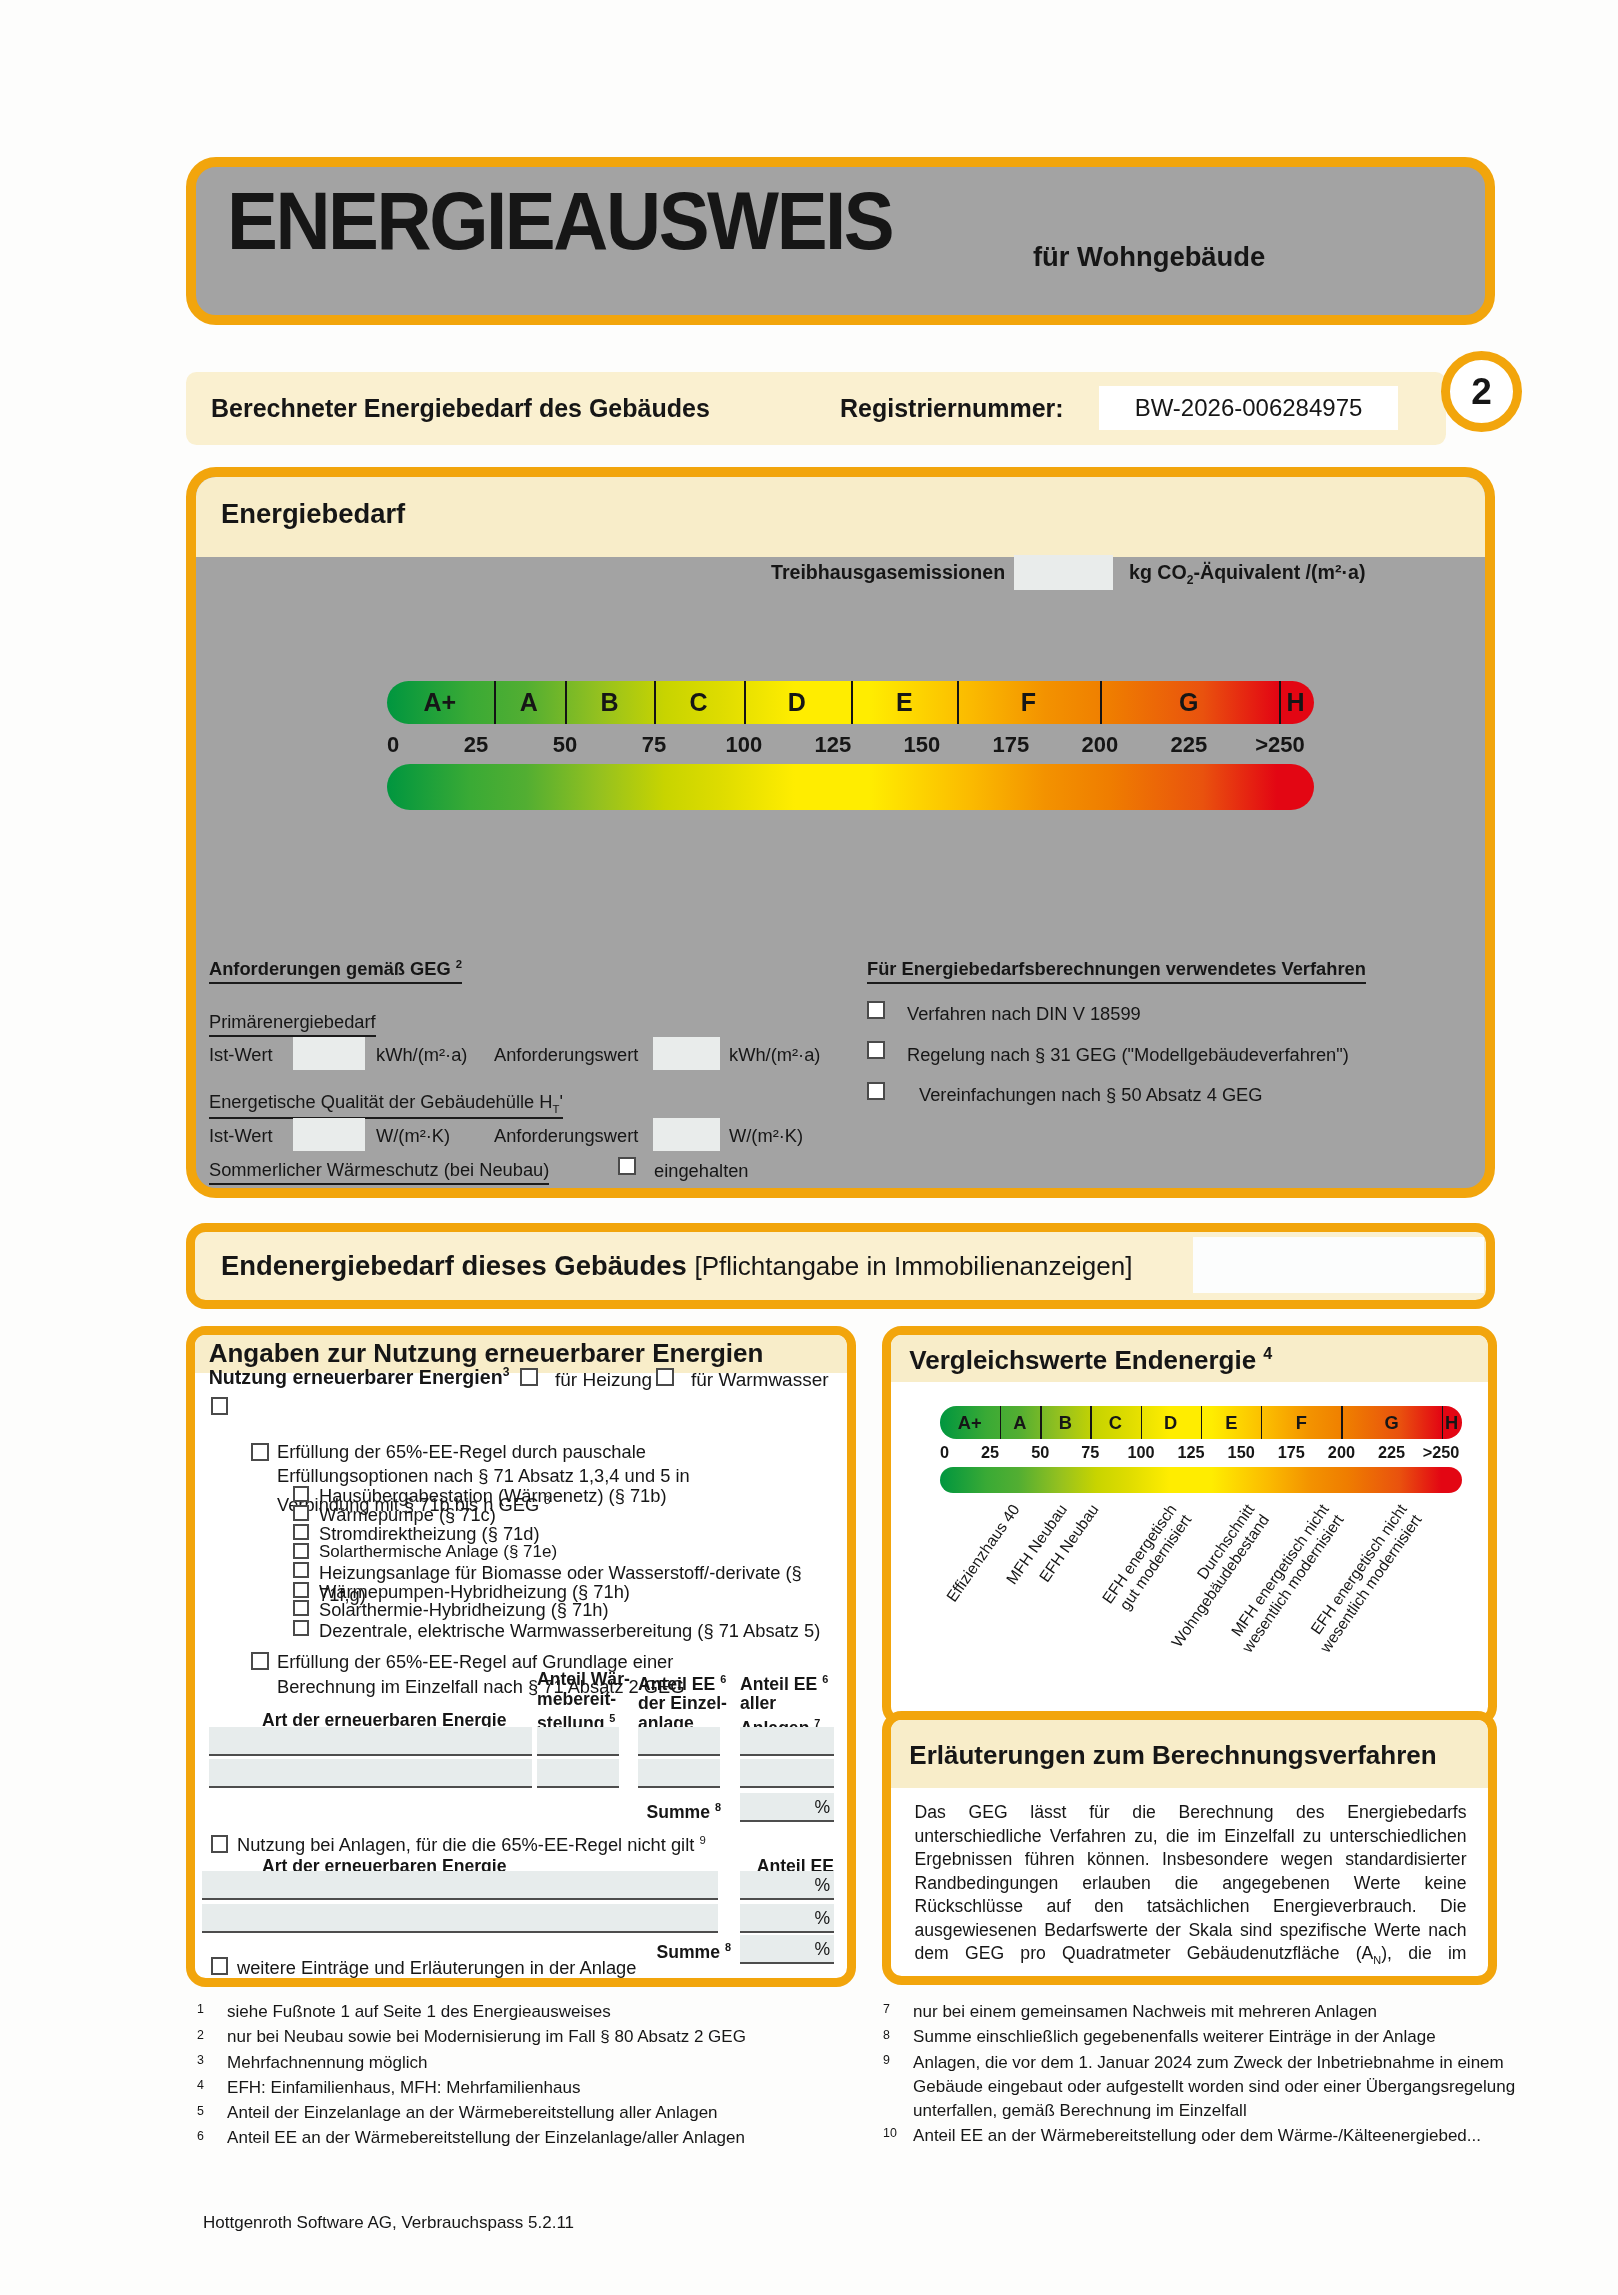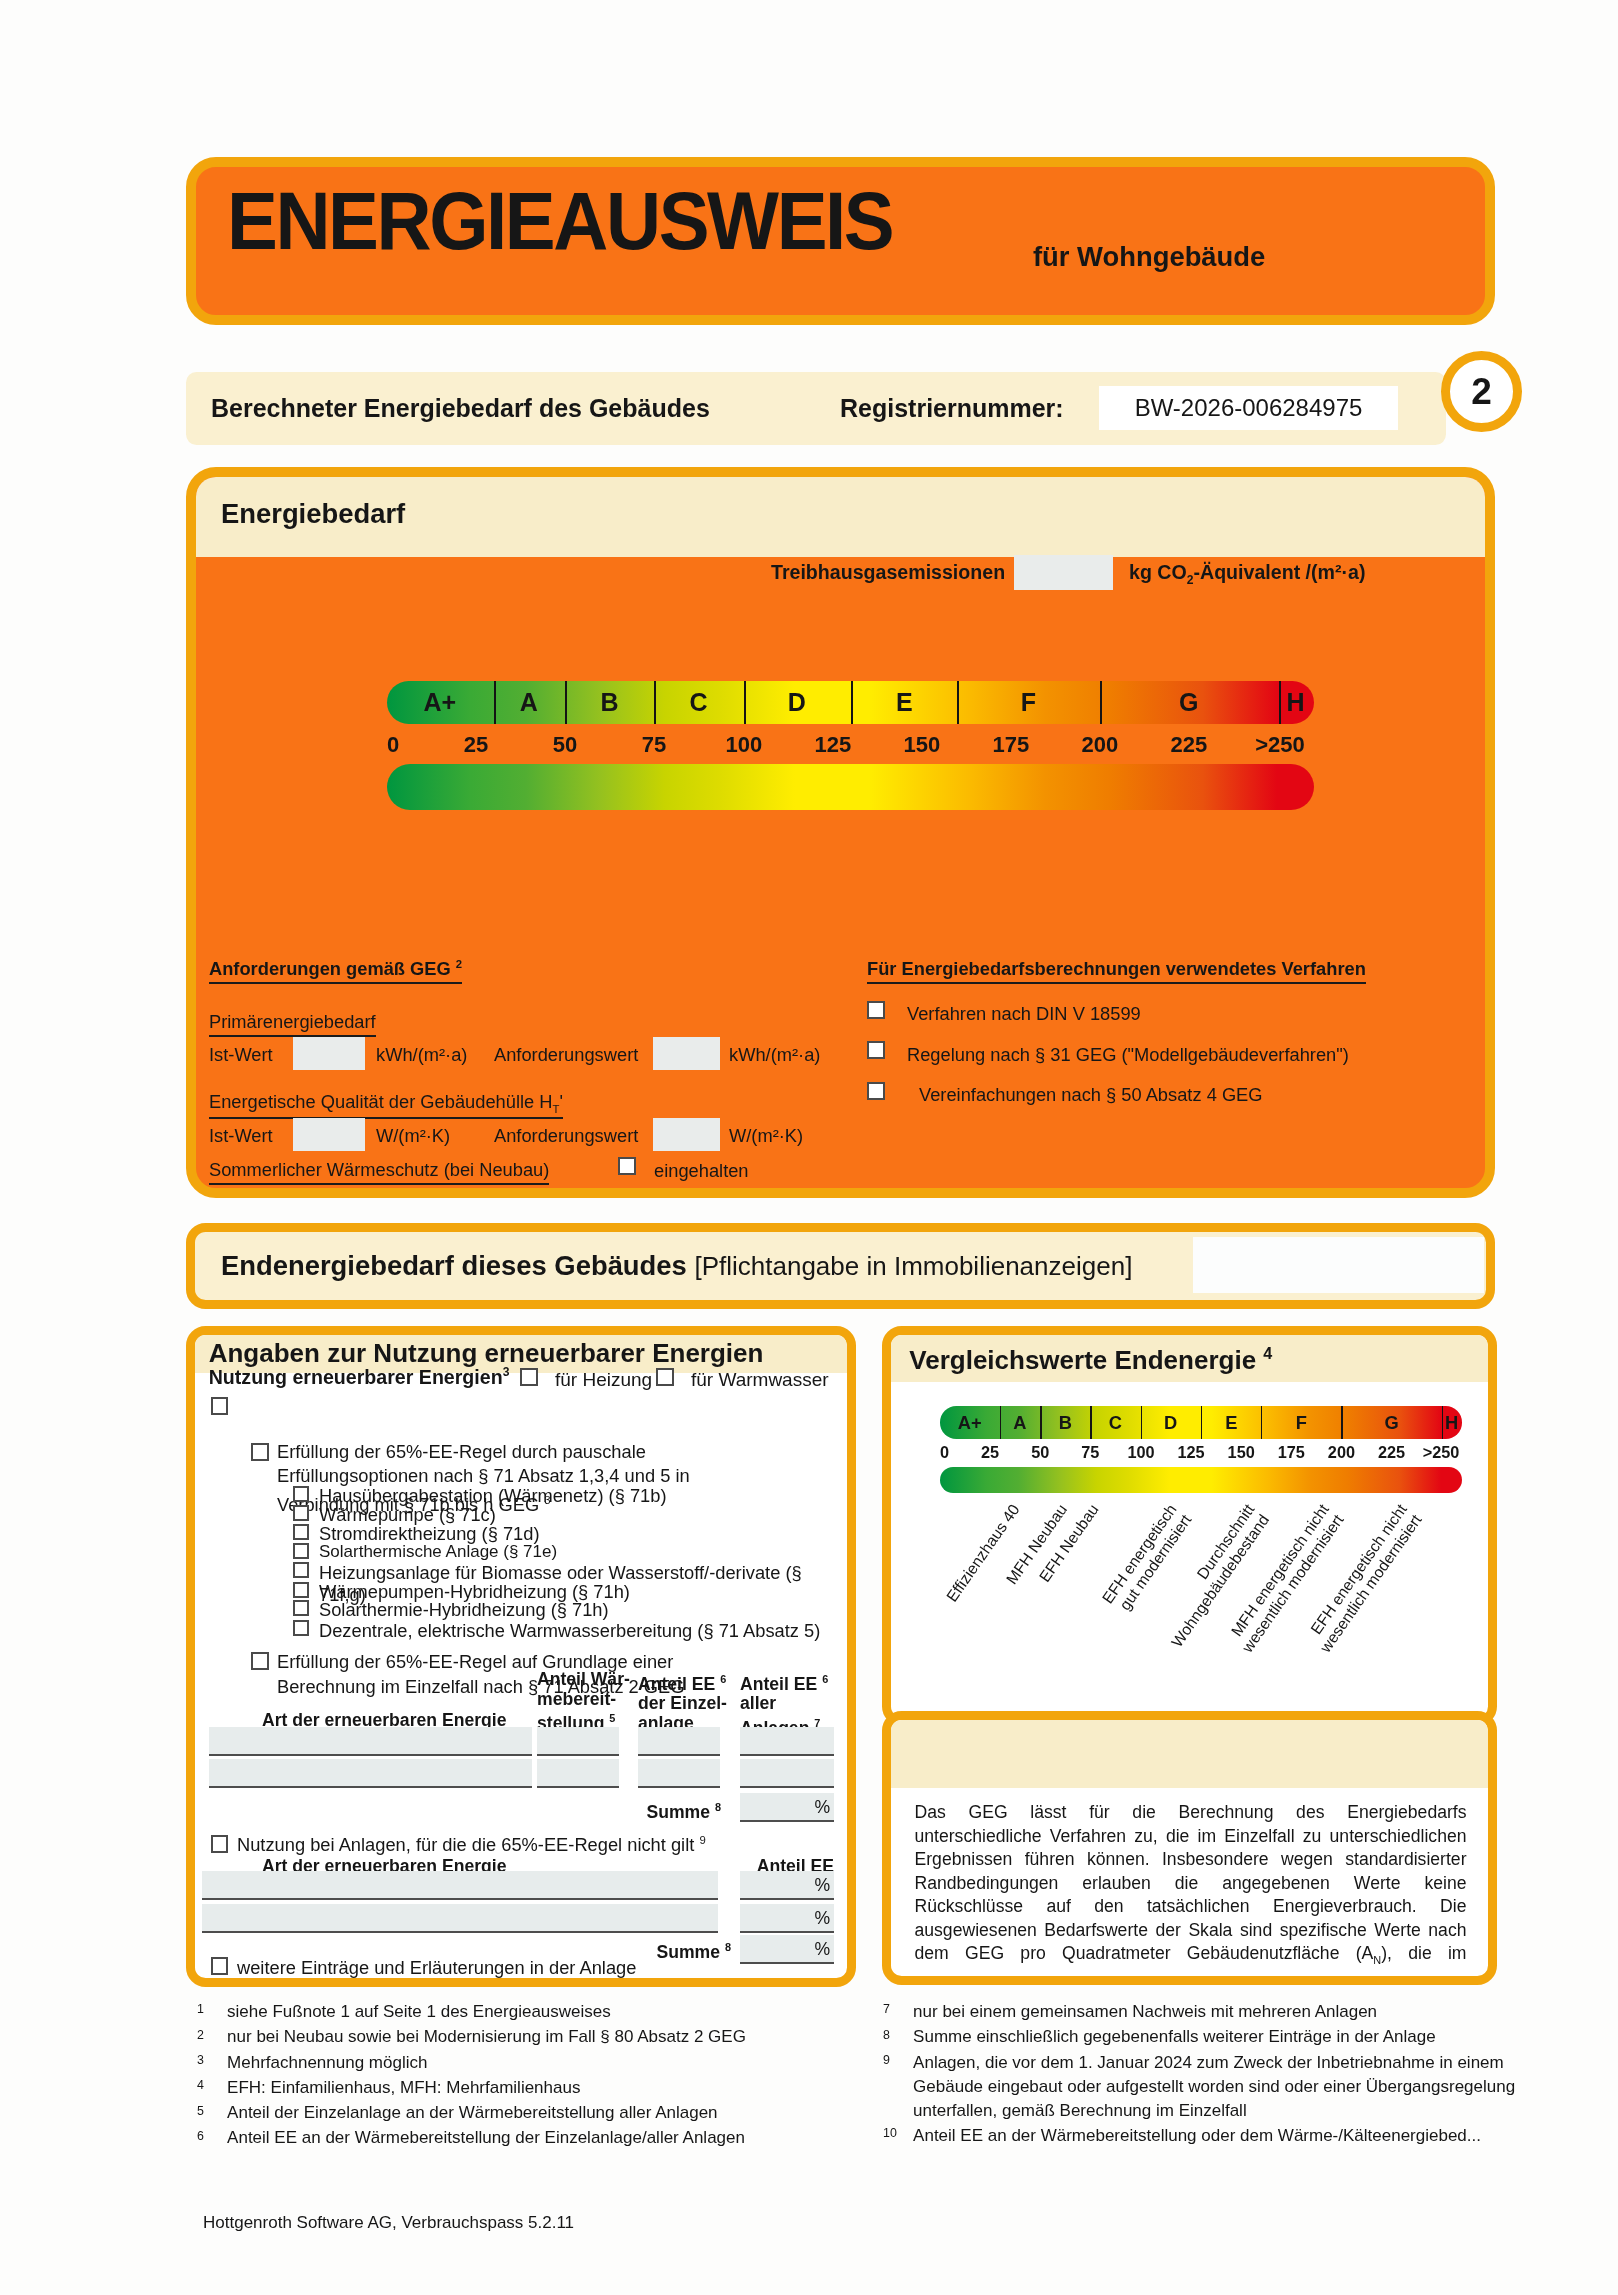--- a/index.html
+++ b/index.html
@@ -4,21 +4,21 @@
 <style>
   html,body{margin:0;padding:0;background:#ffffff;}
   #page{position:relative;width:1618px;height:2295px;background:#fdfdfc;
         font-family:"Liberation Sans",sans-serif;color:#161616;overflow:hidden;}
   .abs{position:absolute;}
   .b{font-weight:bold;}
   .pre{white-space:pre-line;}
   .ul{border-bottom:2px solid #1b1b1b;padding-bottom:2px;display:inline-block;}
   .cb{display:inline-block;width:17.6px;height:17.6px;border:2px solid #4a4a4a;background:#fff;box-sizing:border-box;vertical-align:middle;}
   .cb.sm{width:15.7px;height:15.7px;}
-  .obox{border:10.4px solid #F2A50C;border-radius:30px;background:#f97316;box-sizing:border-box;overflow:hidden;}
+  .obox{border:10.4px solid #F2A50C;border-radius:30px;background:#a3a3a3;box-sizing:border-box;overflow:hidden;}
   .obox2{border:9.8px solid #F2A50C;border-radius:19.6px;background:#fff;box-sizing:border-box;overflow:hidden;}
   .cream{background:#FAF0D0;}
   .strip{position:absolute;left:0;top:0;right:0;background:#F8EDC9;}
   .vfield{background:#E9ECEB;display:inline-block;}
   .gradbar{background:linear-gradient(90deg,#00963F 0%,#3AAA35 9%,#52AE32 15%,#95C11F 23%,#C8D400 30%,#DEDC00 36%,#FFED00 44%,#FFED00 52%,#FBBA00 63%,#F39200 71%,#EF7D00 78%,#E9520E 88%,#E30613 96%,#E30613 100%);}
   .sep{position:absolute;top:0;bottom:0;width:2px;background:#141414;}
   .slt{position:absolute;top:0;transform:translateX(-50%);font-weight:bold;}
   .num{position:absolute;transform:translateX(-50%);font-weight:bold;}
   .rowband{position:absolute;background:#E7ECEC;border-bottom:2px solid #4d4d4d;box-sizing:border-box;}
   .rot{position:absolute;transform:rotate(-55deg);transform-origin:100% 0;text-align:right;font-size:15.7px;line-height:1.16;white-space:pre-line;}
@@ -281,20 +281,21 @@
     <div class="rot" style="right:244px;top:166px;">Durchschnitt
 Wohngebäudebestand</div>
     <div class="rot" style="right:170px;top:166px;">MFH energetisch nicht
 wesentlich modernisiert</div>
     <div class="rot" style="right:92px;top:166px;">EFH energetisch nicht
 wesentlich modernisiert</div>
   </div>
 
   <div class="abs obox2" style="left:882px;top:1711px;width:615px;height:274px;">
     <div class="strip" style="height:68px;"></div>
+    <div class="abs b" style="left:18.3px;top:19.6px;font-size:26px;">Erläuterungen zum Berechnungsverfahren</div>
     <div class="abs" style="left:23.5px;top:81px;width:552px;font-size:17.6px;line-height:23.5px;text-align:justify;">
       <span>Das GEG lässt für die Berechnung des Energiebedarfs unterschiedliche Verfahren zu, die im Einzelfall zu unterschiedlichen Ergebnissen führen können. Insbesondere wegen standardisierter Randbedingungen erlauben die angegebenen Werte keine Rückschlüsse auf den tatsächlichen Energieverbrauch. Die ausgewiesenen Bedarfswerte der Skala sind spezifische Werte nach dem GEG pro Quadratmeter Gebäudenutzfläche (A</span><sub>N</sub><span>), die im Allgemeinen größer ist als die Wohnfläche des Gebäu...</span>
     </div>
   </div>
 
   <div class="abs" style="left:197px;top:2000px;width:653px;">
     <div class="fn">
         <span class="fnn">1</span>
         <span>siehe Fußnote 1 auf Seite 1 des Energieausweises</span>
       </div>

